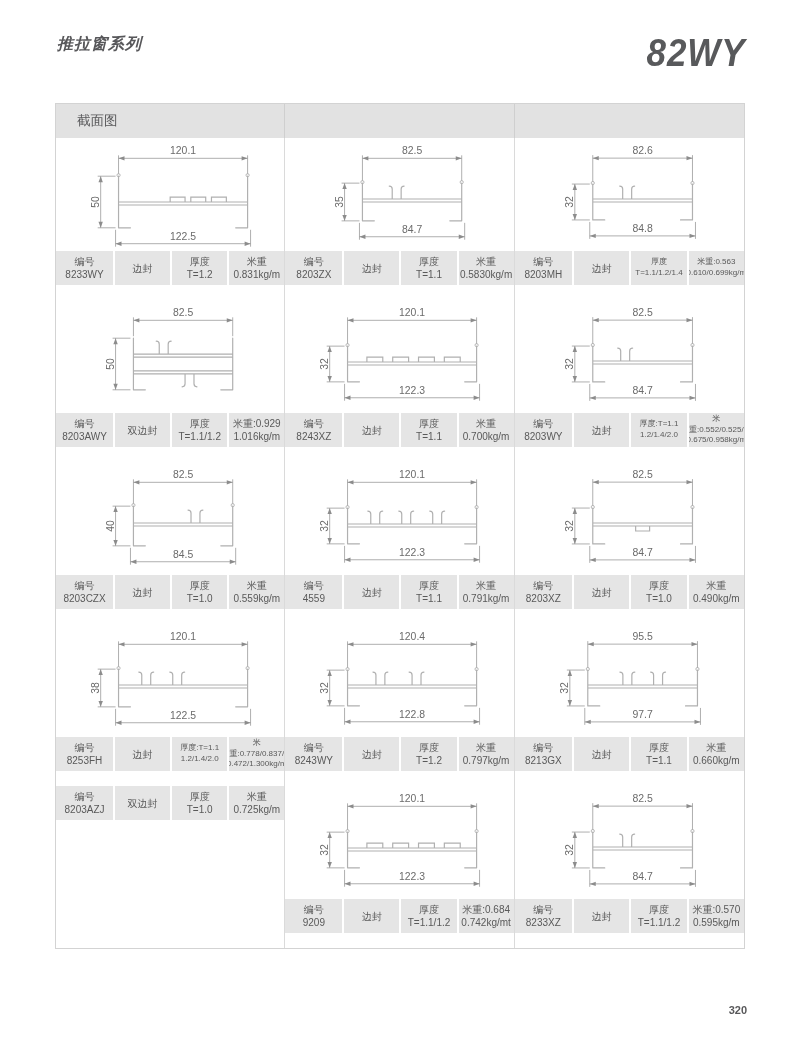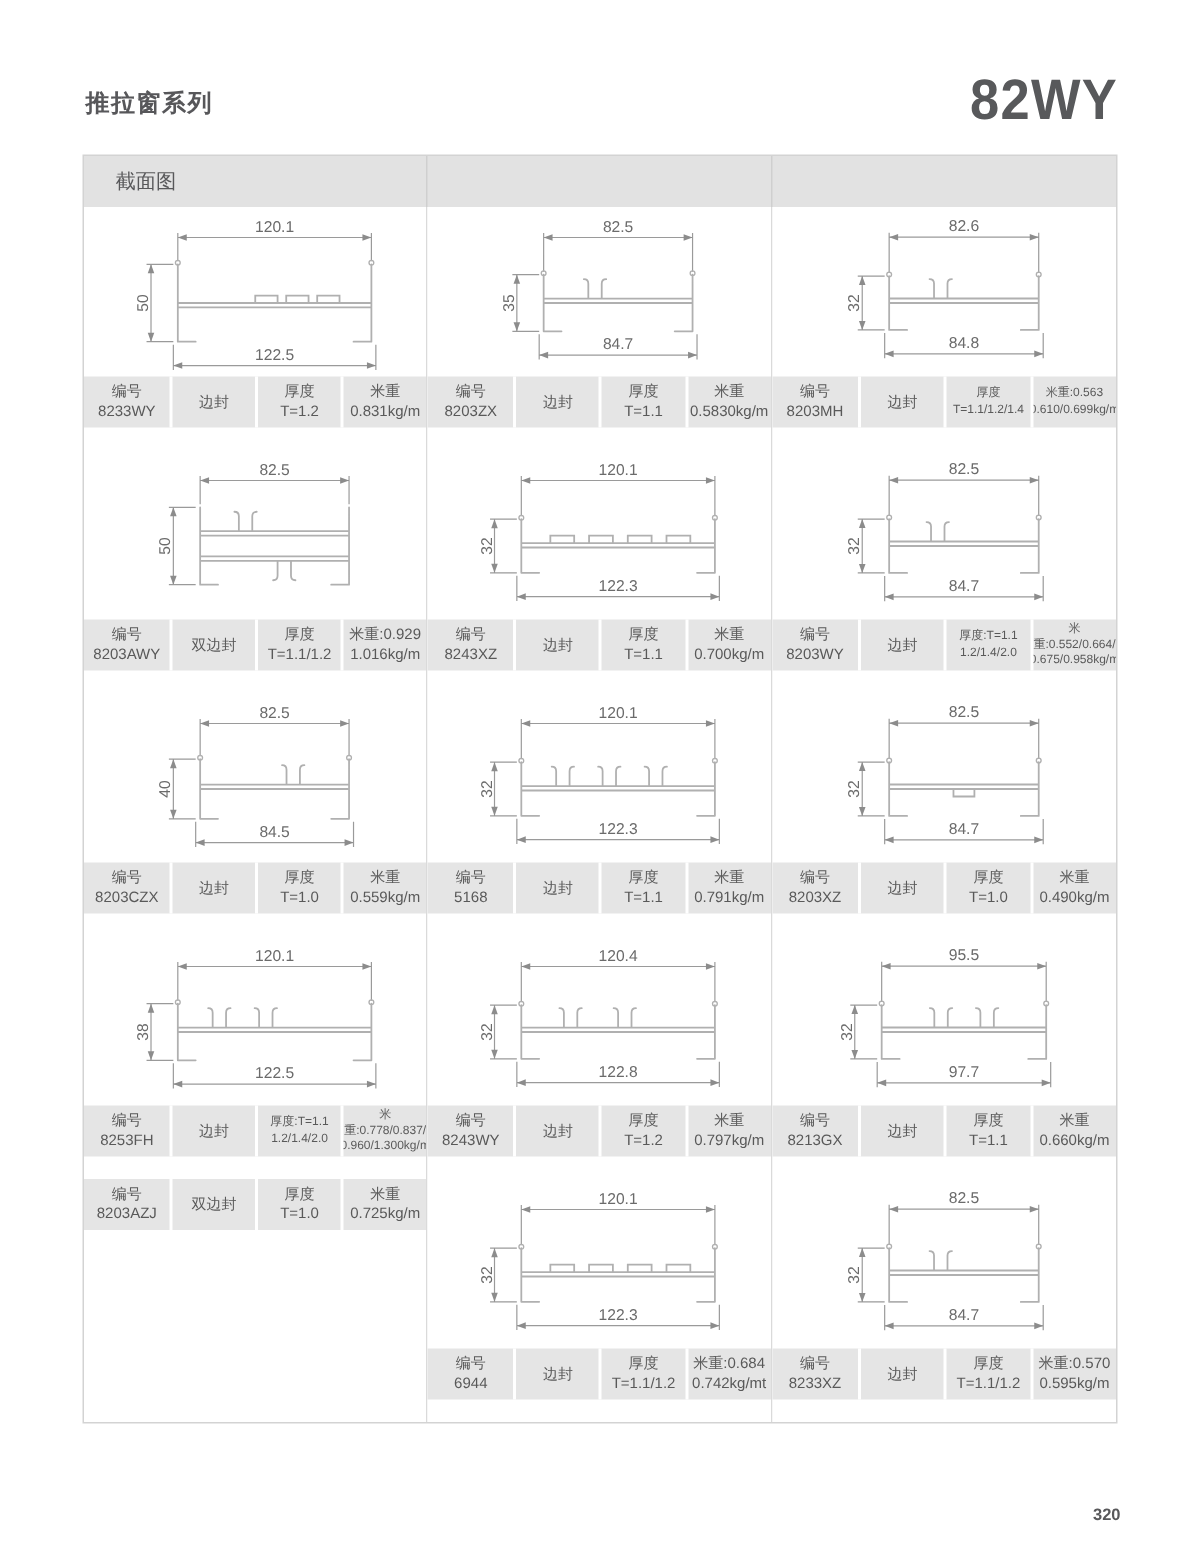--- a/index.html
+++ b/index.html
@@ -1,19 +1,19 @@
 <!DOCTYPE html>
 <html><head>
 <meta charset="utf-8">
 <style>
   html,body{margin:0;padding:0;background:#ffffff;}
   .page{position:relative;width:800px;height:1043px;background:#fff;overflow:hidden;
         font-family:"Liberation Sans","DejaVu Sans",sans-serif;}
   .header{position:absolute;left:57px;right:55px;top:34px;height:52px;
-          display:flex;justify-content:space-between;align-items:flex-end;}
+          display:flex;justify-content:space-between;align-items:flex-start;font-style:italic;}
   .series{font-size:16px;font-weight:bold;color:#57575a;letter-spacing:1px;padding-bottom:6px;}
   .model{font-size:38px;font-weight:bold;color:#58595b;letter-spacing:1px;
          transform:scaleX(.92);transform-origin:right bottom;line-height:1;}
   .table{position:absolute;left:55px;top:103px;width:690px;border:1px solid #d3d3d3;box-sizing:border-box;}
   .thead{display:grid;grid-template-columns:1fr 1fr 1fr;height:34px;background:#e2e2e2;}
   .thead>div{display:flex;align-items:center;padding-left:21px;font-size:13.5px;color:#58585a;
              border-right:1px solid #cfcfcf;box-sizing:border-box;}
   .thead>div:last-child{border-right:none;}
   .grid{display:grid;grid-template-columns:repeat(3,1fr);}
   .cell{height:162px;border-right:1px solid #dadada;box-sizing:border-box;
@@ -257,21 +257,21 @@
               <span>8203WY</span>
             </div>
             <div class="spec">
               <span>边封</span>
             </div>
             <div class="spec small">
               <span>厚度:T=1.1</span>
               <span>1.2/1.4/2.0</span>
             </div>
             <div class="spec small">
-              <span>米重:0.552/0.664/</span>
+              <span>米重:0.552/0.525/</span>
               <span>0.675/0.958kg/m</span>
             </div>
           </div>
         </div>
         <div class="cell">
           <div class="drawing">
             <svg viewBox="0 0 230 128">
     <path d="M78 42 V17 M178 42 V17 M78 20 H178 M75 44 H57 M75 84 H57 M60 44 V84 M75 86 V103 M181 86 V103 M75 100 H181" fill="none" stroke="#9a9a9a" stroke-width="0.8"></path>
     <polygon points="78,20 84,17.8 84,22.2" fill="#8c8c8c"></polygon>
               <polygon points="178,20 172,17.8 172,22.2" fill="#8c8c8c"></polygon>
@@ -323,21 +323,21 @@
     <g font-size="10.5" fill="#6b6b6b" font-family="Liberation Sans, DejaVu Sans, sans-serif">
                 <text x="128" y="16" text-anchor="middle">120.1</text>
                 <text x="40" y="67" text-anchor="middle" transform="rotate(-90 40 64)">32</text>
                 <text x="128" y="94" text-anchor="middle">122.3</text>
               </g>
   </svg>
           </div>
           <div class="strip">
             <div class="spec">
               <span>编号</span>
-              <span>5168</span>
+              <span>4559</span>
             </div>
             <div class="spec">
               <span>边封</span>
             </div>
             <div class="spec">
               <span>厚度</span>
               <span>T=1.1</span>
             </div>
             <div class="spec">
               <span>米重</span>
@@ -410,21 +410,21 @@
             </div>
             <div class="spec">
               <span>边封</span>
             </div>
             <div class="spec small">
               <span>厚度:T=1.1</span>
               <span>1.2/1.4/2.0</span>
             </div>
             <div class="spec small">
               <span>米重:0.778/0.837/</span>
-              <span>0.960/1.300kg/m</span>
+              <span>0.472/1.300kg/m</span>
             </div>
           </div>
         </div>
         <div class="cell">
           <div class="drawing">
             <svg viewBox="0 0 230 128">
     <path d="M63 44 V17 M193 44 V17 M63 20 H193 M60 46 H42 M60 82 H42 M45 46 V82 M60 84 V101 M196 84 V101 M60 98 H196" fill="none" stroke="#9a9a9a" stroke-width="0.8"></path>
     <polygon points="63,20 69,17.8 69,22.2" fill="#8c8c8c"></polygon>
               <polygon points="193,20 187,17.8 187,22.2" fill="#8c8c8c"></polygon>
               <polygon points="45,46 42.8,52 47.2,52" fill="#8c8c8c"></polygon>
@@ -532,21 +532,21 @@
     <g font-size="10.5" fill="#6b6b6b" font-family="Liberation Sans, DejaVu Sans, sans-serif">
                 <text x="128" y="16" text-anchor="middle">120.1</text>
                 <text x="40" y="67" text-anchor="middle" transform="rotate(-90 40 64)">32</text>
                 <text x="128" y="94" text-anchor="middle">122.3</text>
               </g>
   </svg>
           </div>
           <div class="strip">
             <div class="spec">
               <span>编号</span>
-              <span>6944</span>
+              <span>9209</span>
             </div>
             <div class="spec">
               <span>边封</span>
             </div>
             <div class="spec">
               <span>厚度</span>
               <span>T=1.1/1.2</span>
             </div>
             <div class="spec">
               <span>米重:0.684</span>

